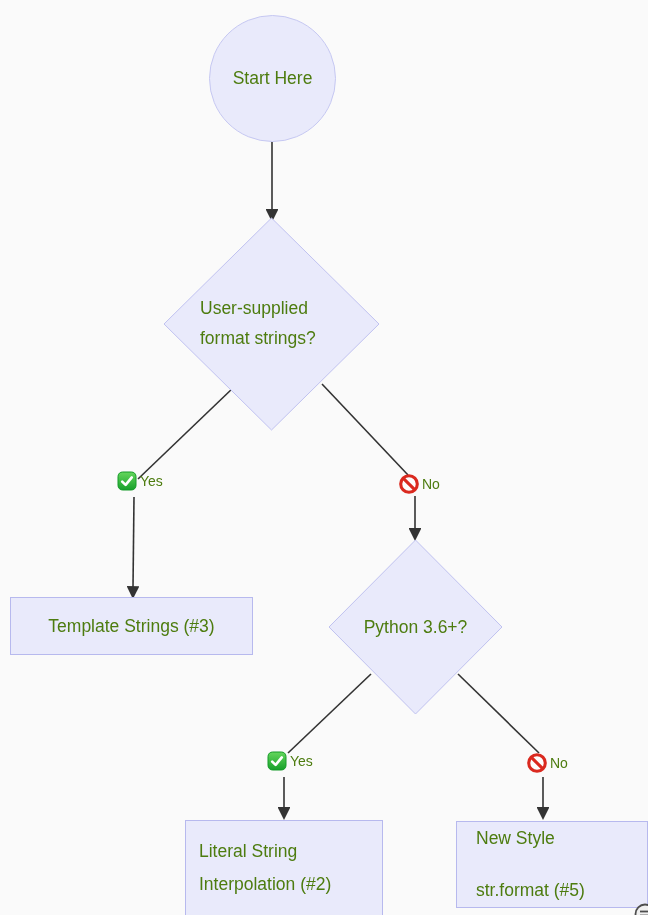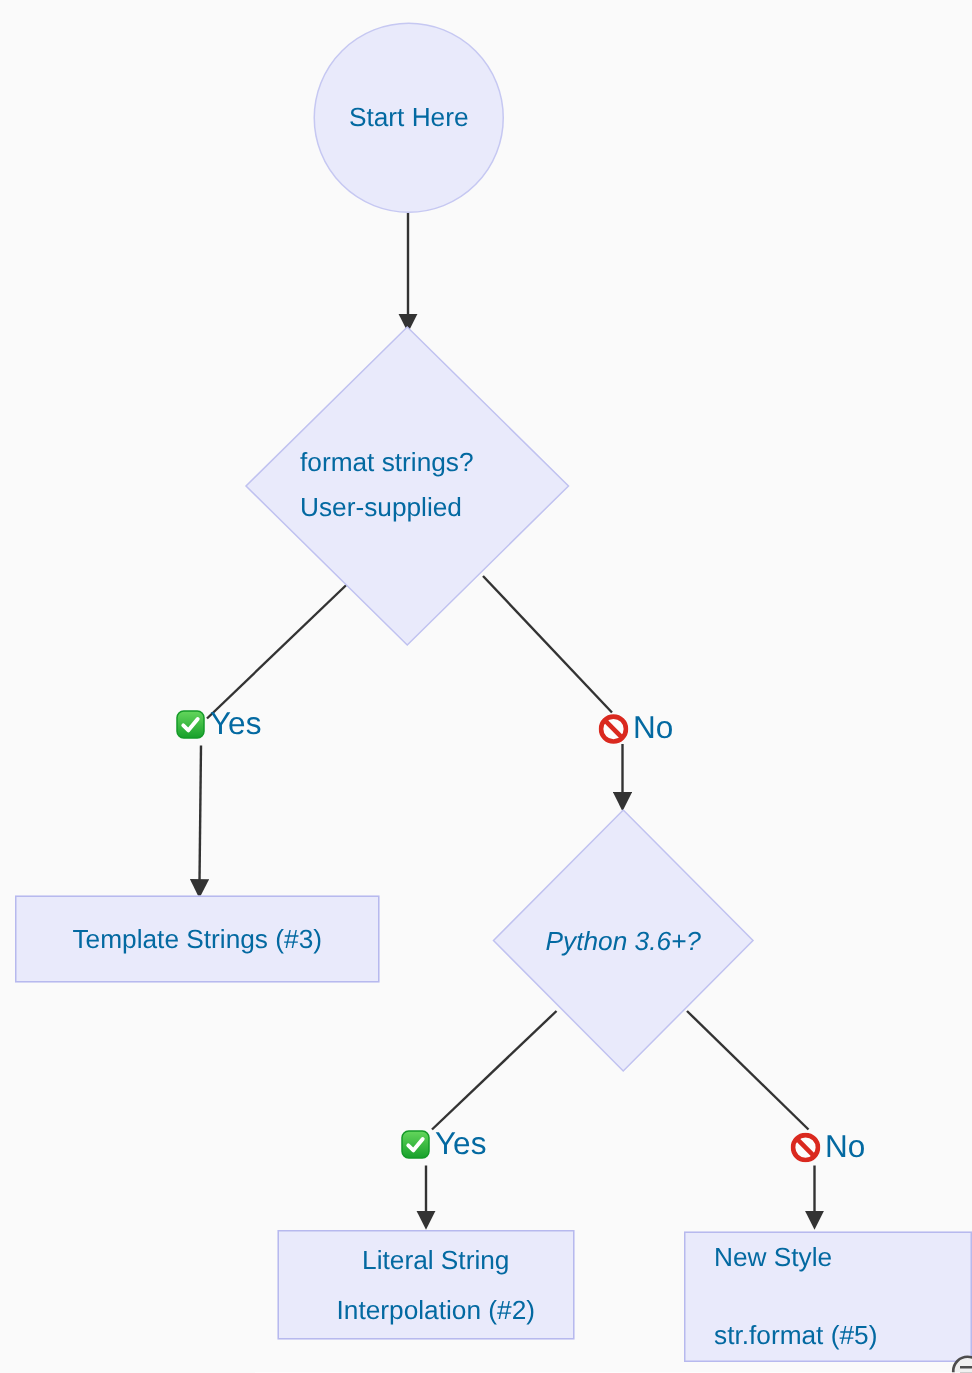--- a/index.html
+++ b/index.html
@@ -1,42 +1,42 @@
 <!DOCTYPE html>
 <html><head>
 <meta charset="utf-8">
 <style>
   html,body{margin:0;padding:0;background:#ffffff;}
   #canvas{
     position:relative;width:648px;height:915px;overflow:hidden;
-    background:#fafafa;color:#0369a1;
+    background:#fafafa;color:#4d7c0f;
     font-family:"Liberation Sans",sans-serif;
   }
   #edges{position:absolute;left:0;top:0;}
   #edges line{stroke:#333333;stroke-width:1.6;}
   .node{position:absolute;box-sizing:border-box;}
   .shape-fill{fill:#e9eafb;stroke:#c0c2f0;stroke-width:1;}
   .circle{
     background:#e9eafb;border:1px solid #c6c8f2;border-radius:50%;
     display:flex;align-items:center;justify-content:center;
     font-size:17.5px;
   }
   .rectnode{
     background:#e9eafb;border:1px solid #b7b9ee;
     display:flex;flex-direction:column;justify-content:center;
     font-size:17.5px;line-height:33px;
   }
   .rectnode.centered{align-items:center;line-height:normal;}
   .diamond{position:absolute;}
   .diamond svg{display:block;}
   .dtext{position:absolute;font-size:17.5px;line-height:30px;white-space:nowrap;}
-  .dtext.center{left:0;top:0;right:0;bottom:0;display:flex;align-items:center;justify-content:center;font-style:italic;}
+  .dtext.center{left:0;top:0;right:0;bottom:0;display:flex;align-items:center;justify-content:center;}
   .edge-label{
     position:absolute;display:flex;align-items:center;gap:3px;
-    font-size:21px;white-space:nowrap;
+    font-size:14px;white-space:nowrap;
   }
   .edge-label svg{display:block;flex:0 0 auto;}
   .corner-glyph{position:absolute;left:631px;top:900px;}
 </style>
 </head>
 <body>
 
 <div id="canvas">
 
   <svg id="edges" width="648" height="915" aria-hidden="true">
@@ -71,22 +71,22 @@
 
   <div class="node circle" style="left:209px;top:15px;width:127px;height:127px;">
     <span>Start Here</span>
   </div>
 
   <div class="diamond" style="left:163px;top:217px;width:217px;height:214px;">
     <svg width="217" height="214">
       <polygon class="shape-fill" points="108.5,1 216,107 108.5,213 1,107"></polygon>
     </svg>
     <div class="dtext" style="left:37px;top:76px;">
+      <div>User-supplied</div>
       <div>format strings?</div>
-      <div>User-supplied</div>
     </div>
   </div>
 
   <div class="edge-label" style="left:117px;top:471px;">
     <svg width="20" height="20" viewBox="0 0 20 20">
       <rect x="1" y="1" width="18" height="18" rx="4.5" fill="url(#gcheck)" stroke="#149a28" stroke-width="1"></rect>
       <path d="M5.2 10.6 L8.6 13.9 L14.8 6.4" fill="none" stroke="#ffffff" stroke-width="2.6" stroke-linecap="round" stroke-linejoin="round"></path>
     </svg>
     <span>Yes</span>
   </div>
@@ -119,21 +119,21 @@
   </div>
 
   <div class="edge-label" style="left:527px;top:753px;">
     <svg width="20" height="20" viewBox="0 0 20 20">
       <circle cx="10" cy="10" r="8.3" fill="#fdfdfd" stroke="#da291f" stroke-width="3.1"></circle>
       <line x1="4.3" y1="4.3" x2="15.7" y2="15.7" stroke="#da291f" stroke-width="3.1"></line>
     </svg>
     <span>No</span>
   </div>
 
-  <div class="node rectnode" style="left:185px;top:820px;width:198px;height:73px;padding-left:13px;text-align:center;">
+  <div class="node rectnode" style="left:185px;top:820px;width:198px;height:96px;padding-left:13px;">
     <div>Literal String</div>
     <div>Interpolation (#2)</div>
   </div>
 
   <div class="node rectnode" style="left:456px;top:821px;width:192px;height:87px;padding-left:19px;justify-content:space-between;">
     <div>New Style</div>
     <div>str.format (#5)</div>
   </div>
 
   <svg class="corner-glyph" width="26" height="26" viewBox="0 0 26 26">

